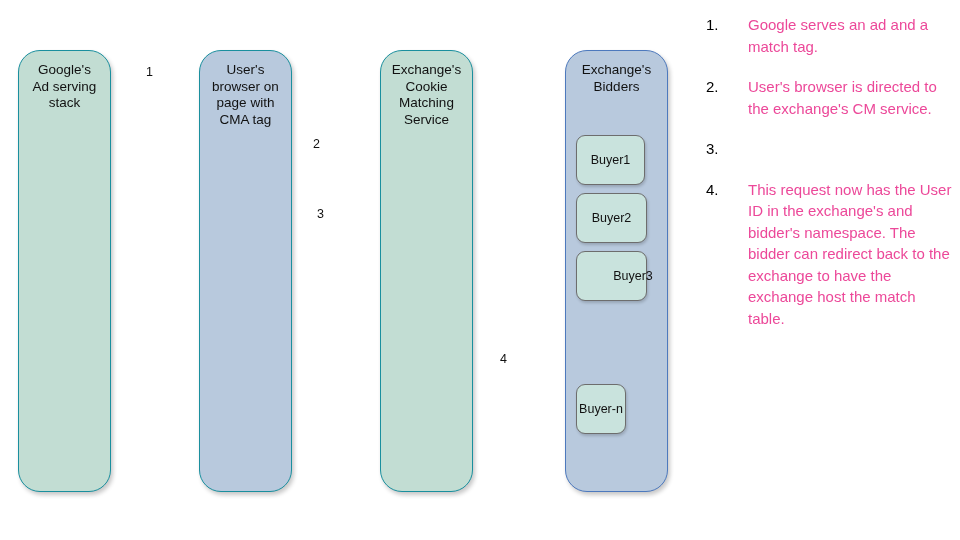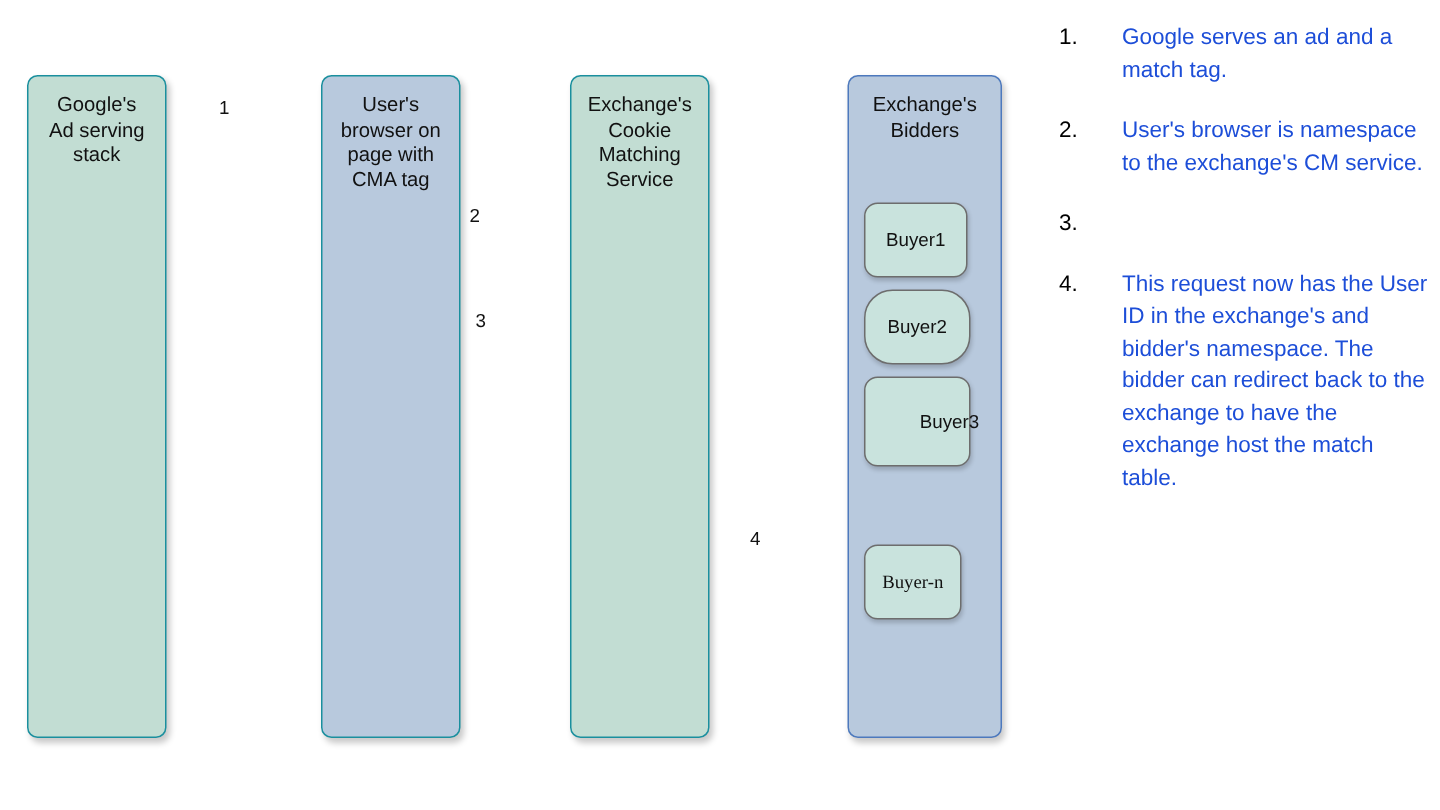--- a/index.html
+++ b/index.html
@@ -13,21 +13,21 @@
     height: 540px;
     background: #ffffff;
     font-family: "Liberation Sans", sans-serif;
     overflow: hidden;
   }
 
   
   .pillar {
     position: absolute;
     box-sizing: border-box;
-    border-radius: 7px;
+    border-radius: 22px;
     text-align: center;
     color: #111111;
     font-size: 13.5px;
     line-height: 16.5px;
     padding-top: 11px;
     box-shadow: 2px 3px 4px rgba(0,0,0,0.22);
   }
   .pillar.green {
     background: #c2ddd3;
     border: 1.4px solid #1a8f9e;
@@ -90,35 +90,35 @@
     width: 42px;
     flex: 0 0 42px;
     font-size: 15px;
     line-height: 21.5px;
     color: #000000;
   }
   .step-text {
     flex: 1 1 auto;
     font-size: 15px;
     line-height: 21.5px;
-    color: #1d4ed8;
+    color: #ec4899;
   }
 </style>
 </head>
 <body>
 
 <div id="stage">
 
   <div class="pillar green" style="left:18px; top:50px; width:93px; height:442px;">
     <span class="ptext">Google's
 Ad serving
 stack</span>
   </div>
 
-  <div class="pillar blue teal-border" style="left:214px; top:50px; width:93px; height:442px;">
+  <div class="pillar blue teal-border" style="left:199px; top:50px; width:93px; height:442px;">
     <span class="ptext">User's
 browser on
 page with
 CMA tag</span>
   </div>
 
   <div class="pillar green" style="left:380px; top:50px; width:93px; height:442px;">
     <span class="ptext">Exchange's
 Cookie
 Matching
@@ -126,27 +126,27 @@
   </div>
 
   <div class="pillar blue" style="left:565px; top:50px; width:103px; height:442px;">
     <span class="ptext">Exchange's
 Bidders</span>
   </div>
 
   <div class="buyer" style="left:576px; top:135px; width:69px; height:50px;">
     <span>Buyer1</span>
   </div>
-  <div class="buyer" style="left:576px; top:193px; width:71px; height:50px;border-radius:19px;">
+  <div class="buyer" style="left:576px; top:193px; width:71px; height:50px;">
     <span>Buyer2</span>
   </div>
-  <div class="buyer" style="left:576px; top:251px; width:71px; height:60px;padding-left:43px;">
+  <div class="buyer" style="left:576px; top:251px; width:71px; height:50px;padding-left:43px;">
     <span>Buyer3</span>
   </div>
-  <div class="buyer" style="left:576px; top:363px; width:65px; height:50px;font-family:Liberation Serif, serif;">
+  <div class="buyer" style="left:576px; top:384px; width:50px; height:50px;">
     <span>Buyer-n</span>
   </div>
 
   <svg class="arrow-svg" viewBox="0 0 960 540" xmlns="http://www.w3.org/2000/svg">
     <defs>
       <marker id="ahR" viewBox="0 0 10 10" refX="9" refY="5" markerWidth="7" markerHeight="7" orient="auto-start-reverse">
         <path d="M 0 0 L 10 5 L 0 10 z" fill="#17a0ab"></path>
       </marker>
       <marker id="ahL" viewBox="0 0 10 10" refX="9" refY="5" markerWidth="7" markerHeight="7" orient="auto-start-reverse">
         <path d="M 0 0 L 10 5 L 0 10 z" fill="#17a0ab"></path>
@@ -180,21 +180,21 @@
 
   <div id="steps">
 
     <div class="step">
       <div class="step-num">1.</div>
       <div class="step-text">Google serves an ad and a match tag.</div>
     </div>
 
     <div class="step">
       <div class="step-num">2.</div>
-      <div class="step-text">User's browser is namespace to the exchange's CM service.</div>
+      <div class="step-text">User's browser is directed to the exchange's CM service.</div>
     </div>
 
     <div class="step">
       <div class="step-num">3.</div>
     </div>
 
     <div class="step">
       <div class="step-num">4.</div>
       <div class="step-text">This request now has the User ID in the exchange's and bidder's namespace. The bidder can redirect back to the exchange to have the exchange host the match table.</div>
     </div>

